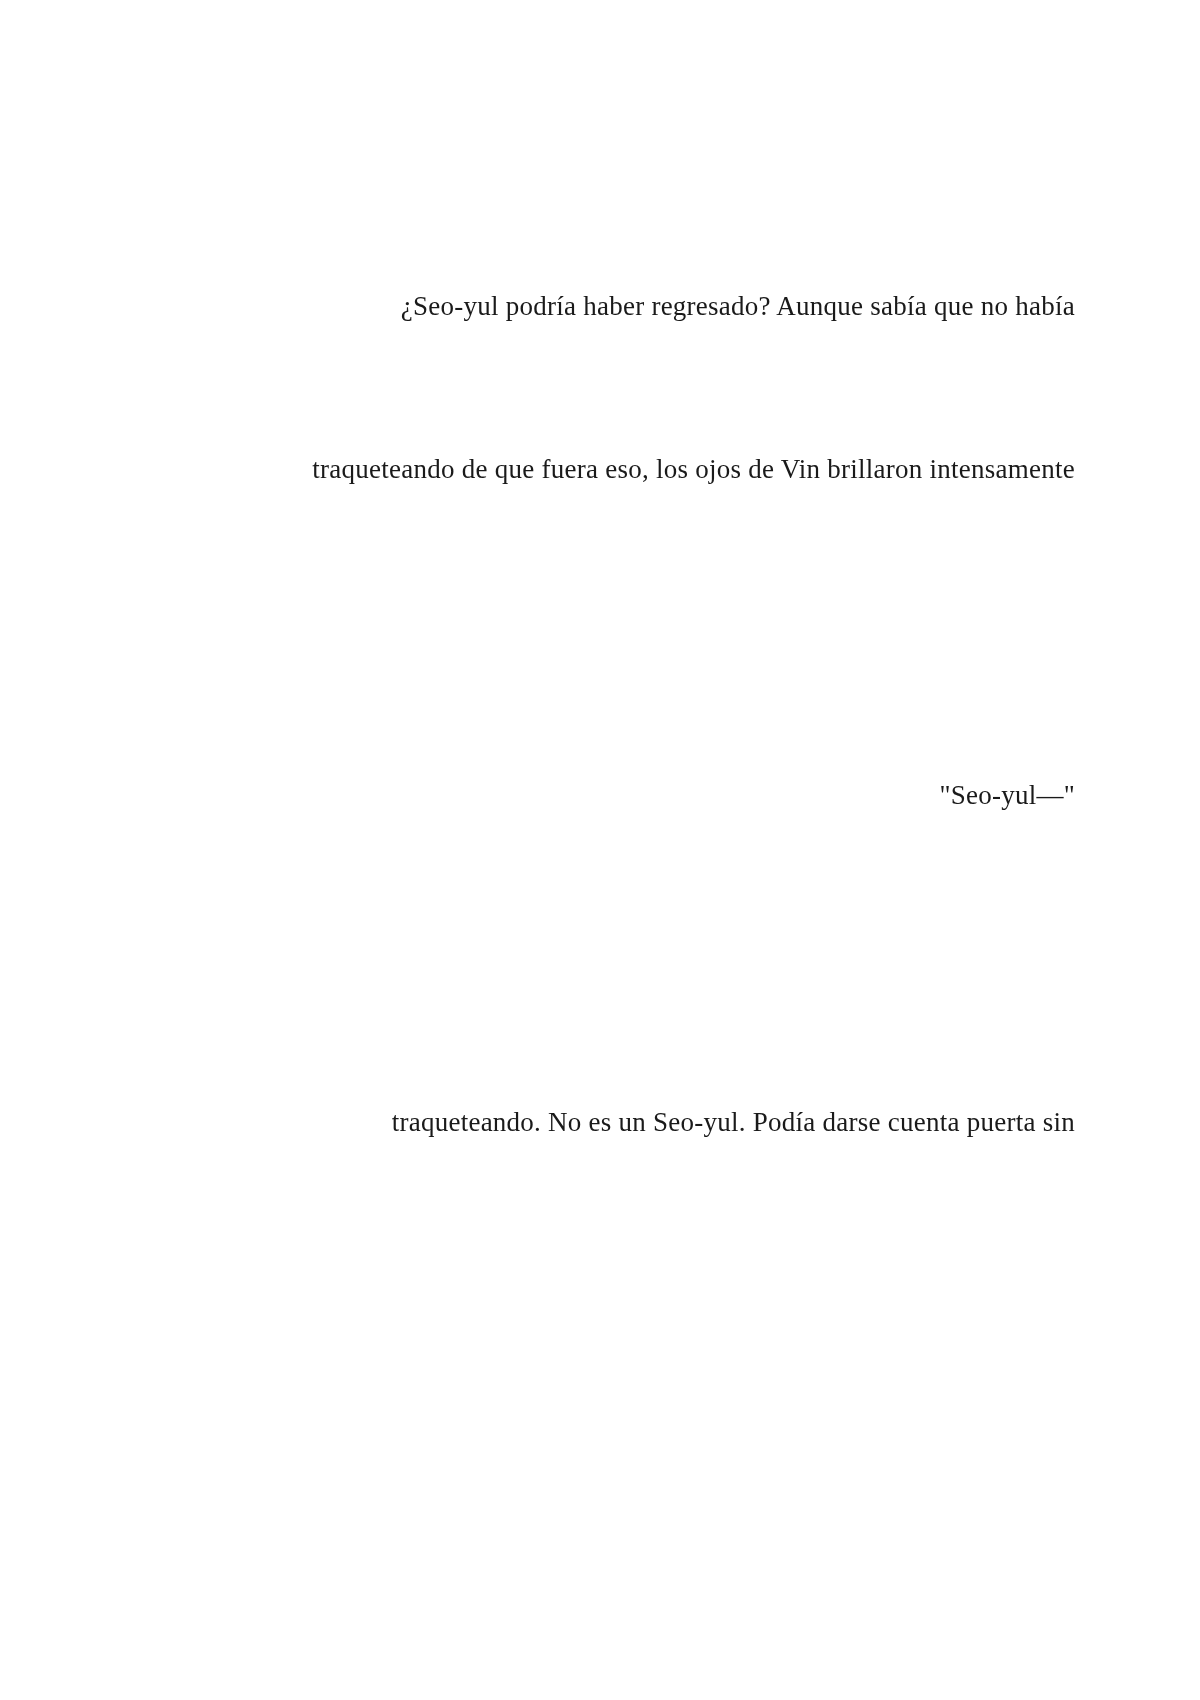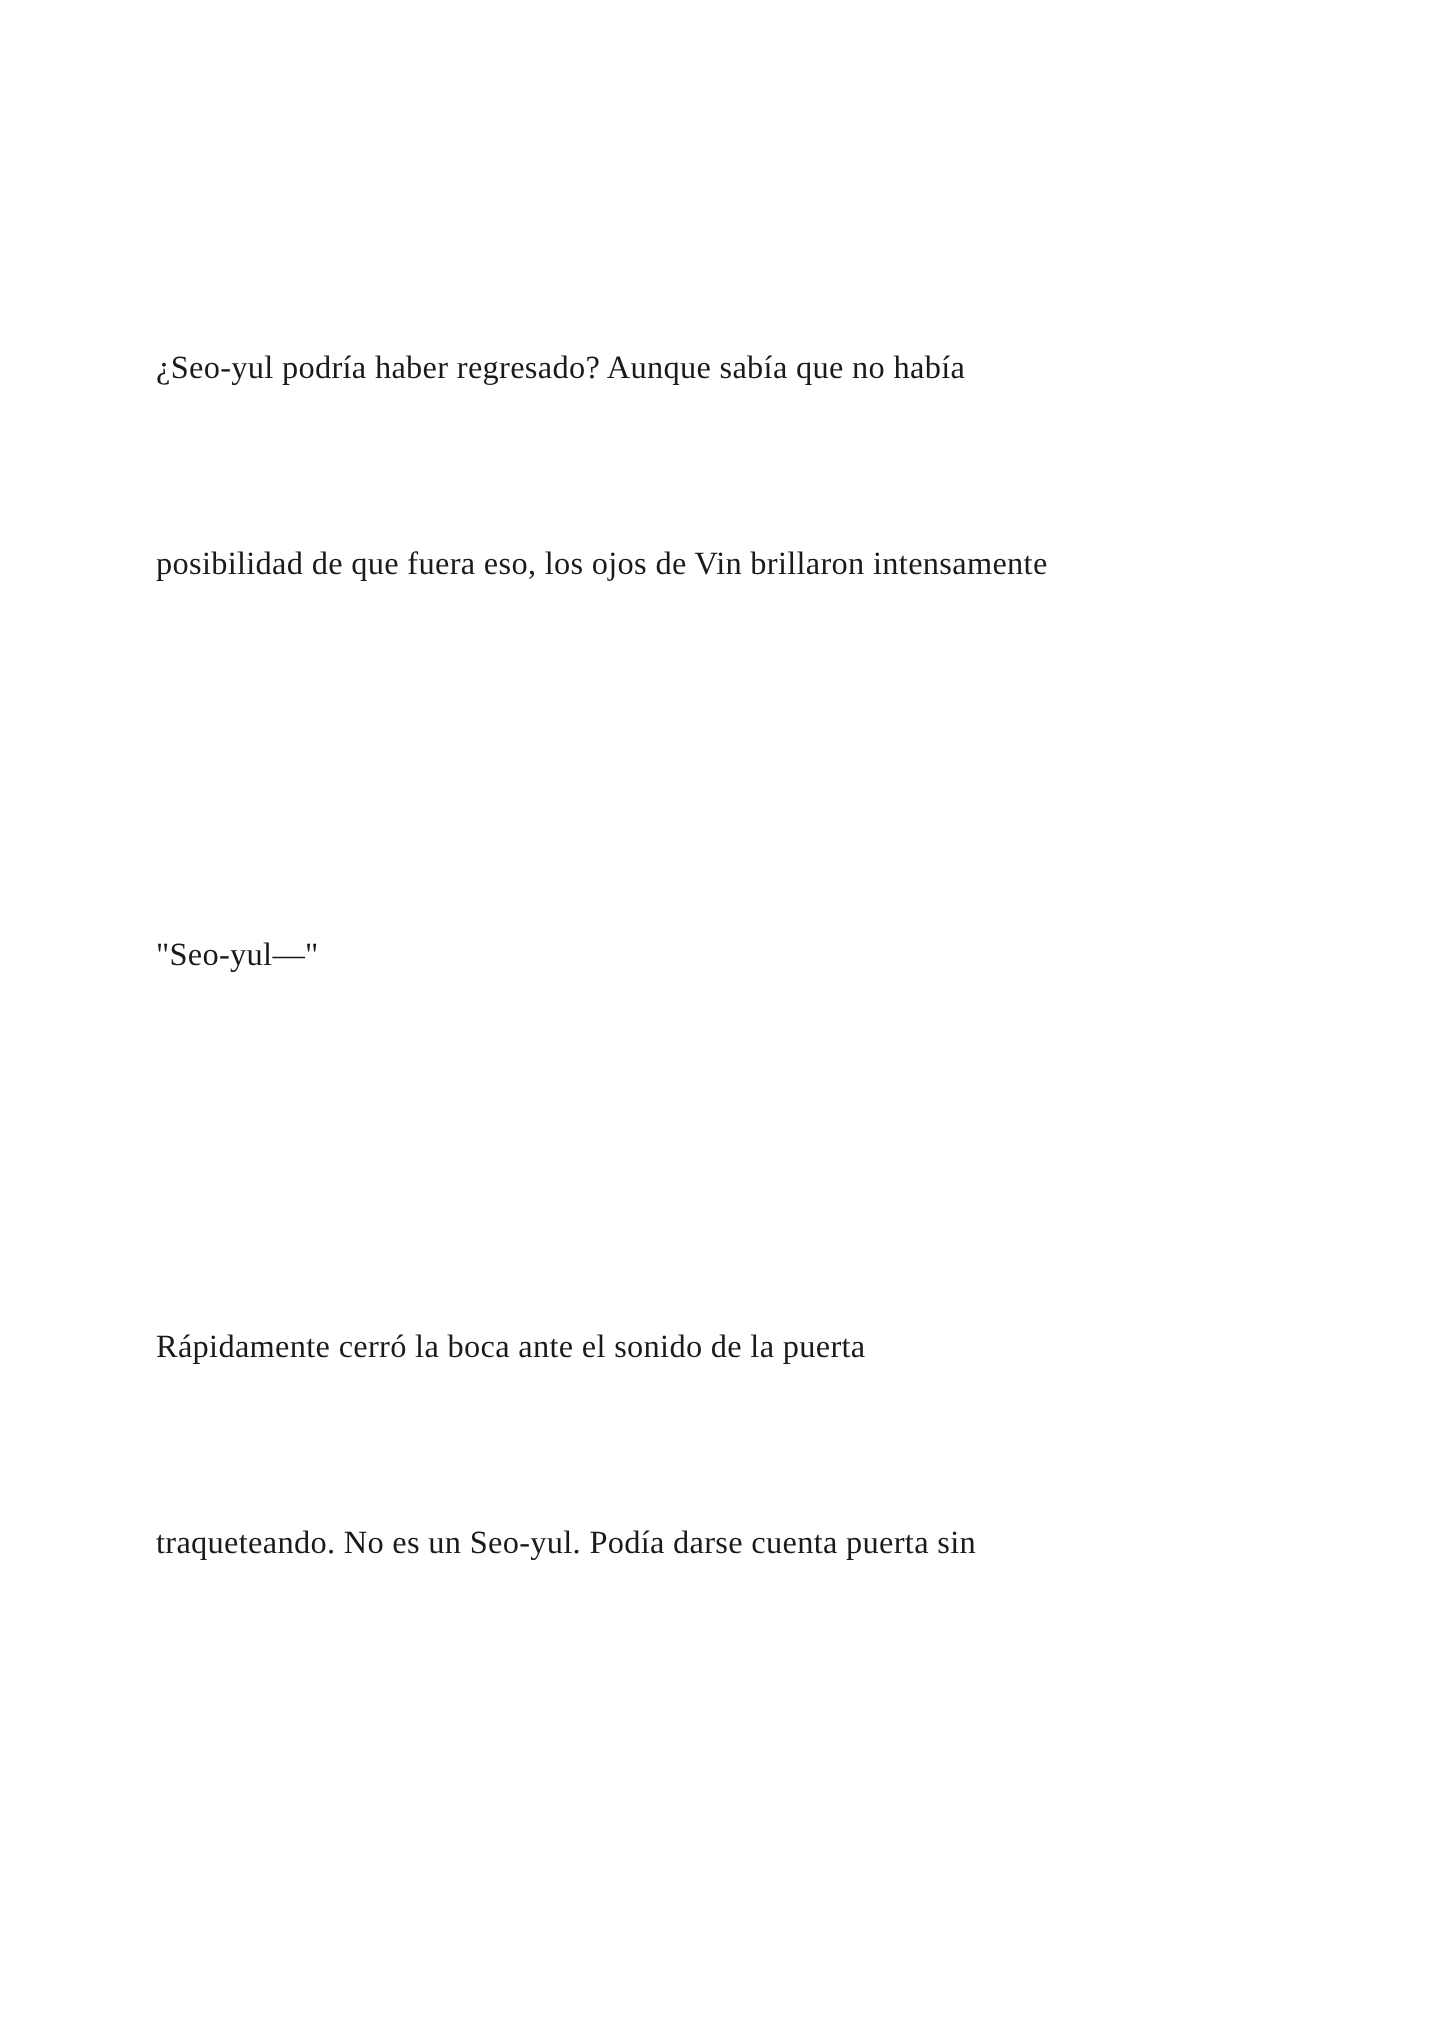--- a/index.html
+++ b/index.html
@@ -27,35 +27,35 @@
     .para {
       margin: 0 0 54.4px 0;
       white-space: pre-wrap;
     }
     .para:last-child {
       margin-bottom: 0;
     }
     .line {
       display: block;
       white-space: pre;
+      text-align: right;
     }
   </style>
 </head>
 <body>
 
 <div class="page">
 
   <p class="para">
     <span class="line">¿Seo-yul podría haber regresado? Aunque sabía que no había</span>
-    <span class="line">posibilidad de que fuera eso, los ojos de Vin brillaron intensamente</span>
+    <span class="line">traqueteando de que fuera eso, los ojos de Vin brillaron intensamente</span>
   </p>
 
   <p class="para">
     <span class="line">"Seo-yul—"</span>
   </p>
 
   <p class="para">
-    <span class="line">Rápidamente cerró la boca ante el sonido de la puerta</span>
     <span class="line">traqueteando. No es un Seo-yul. Podía darse cuenta puerta sin</span>
     
   </p>
 
 </div>
 
 </body></html>

